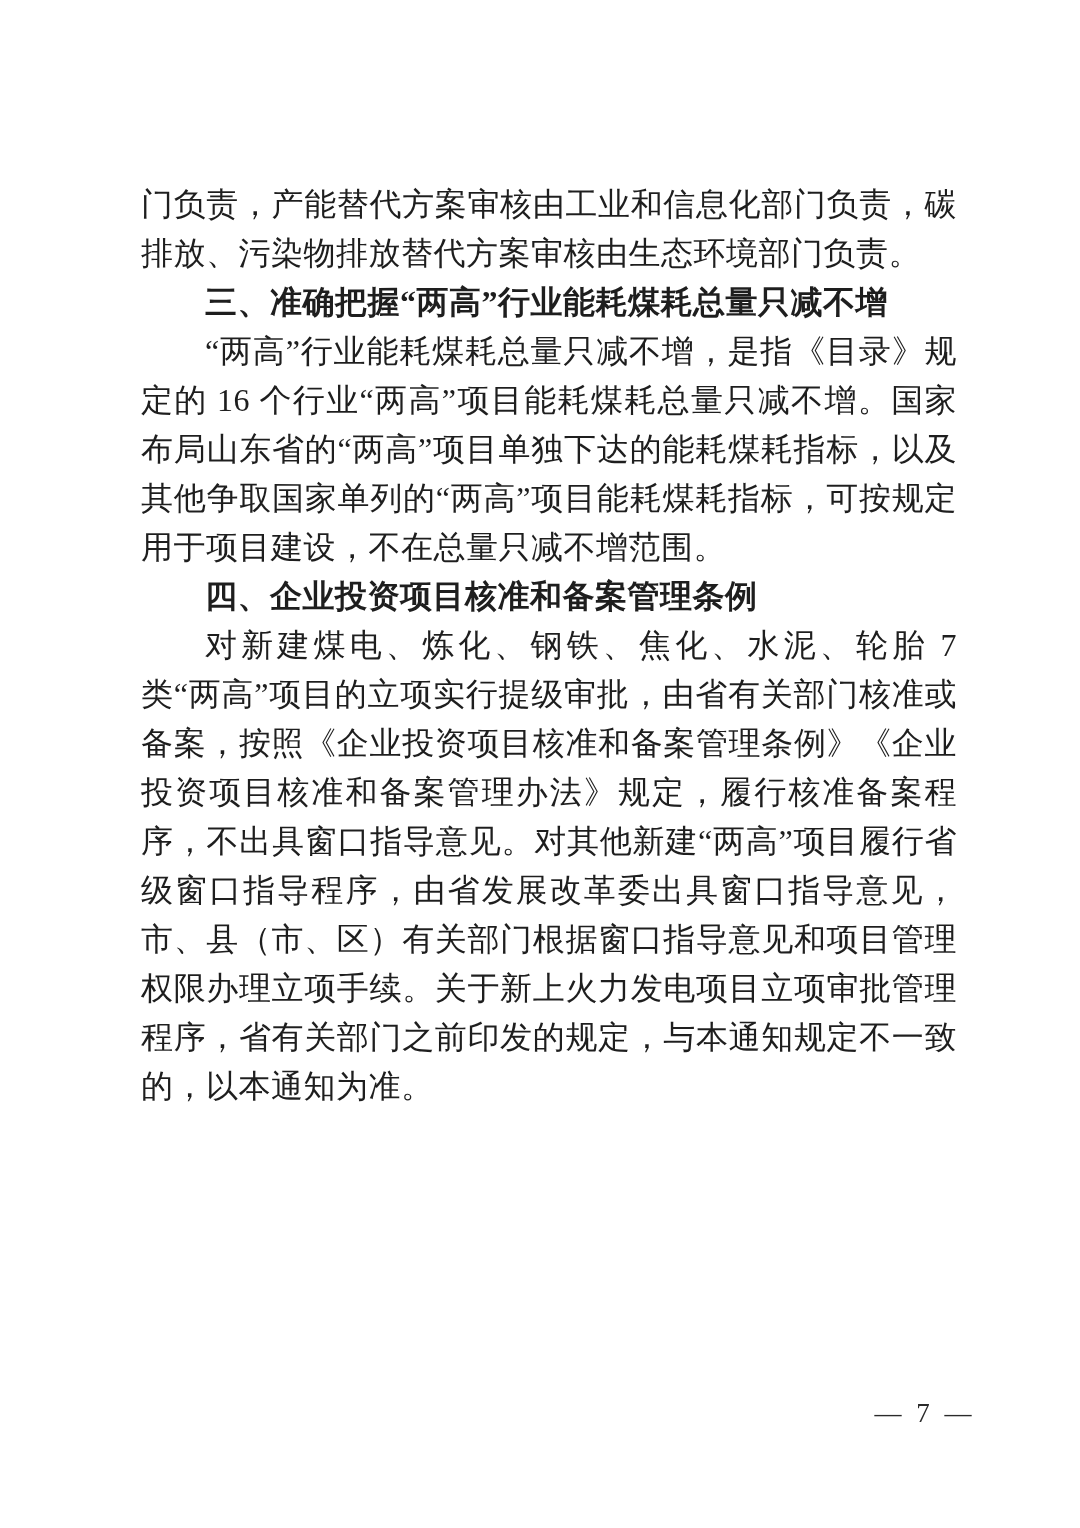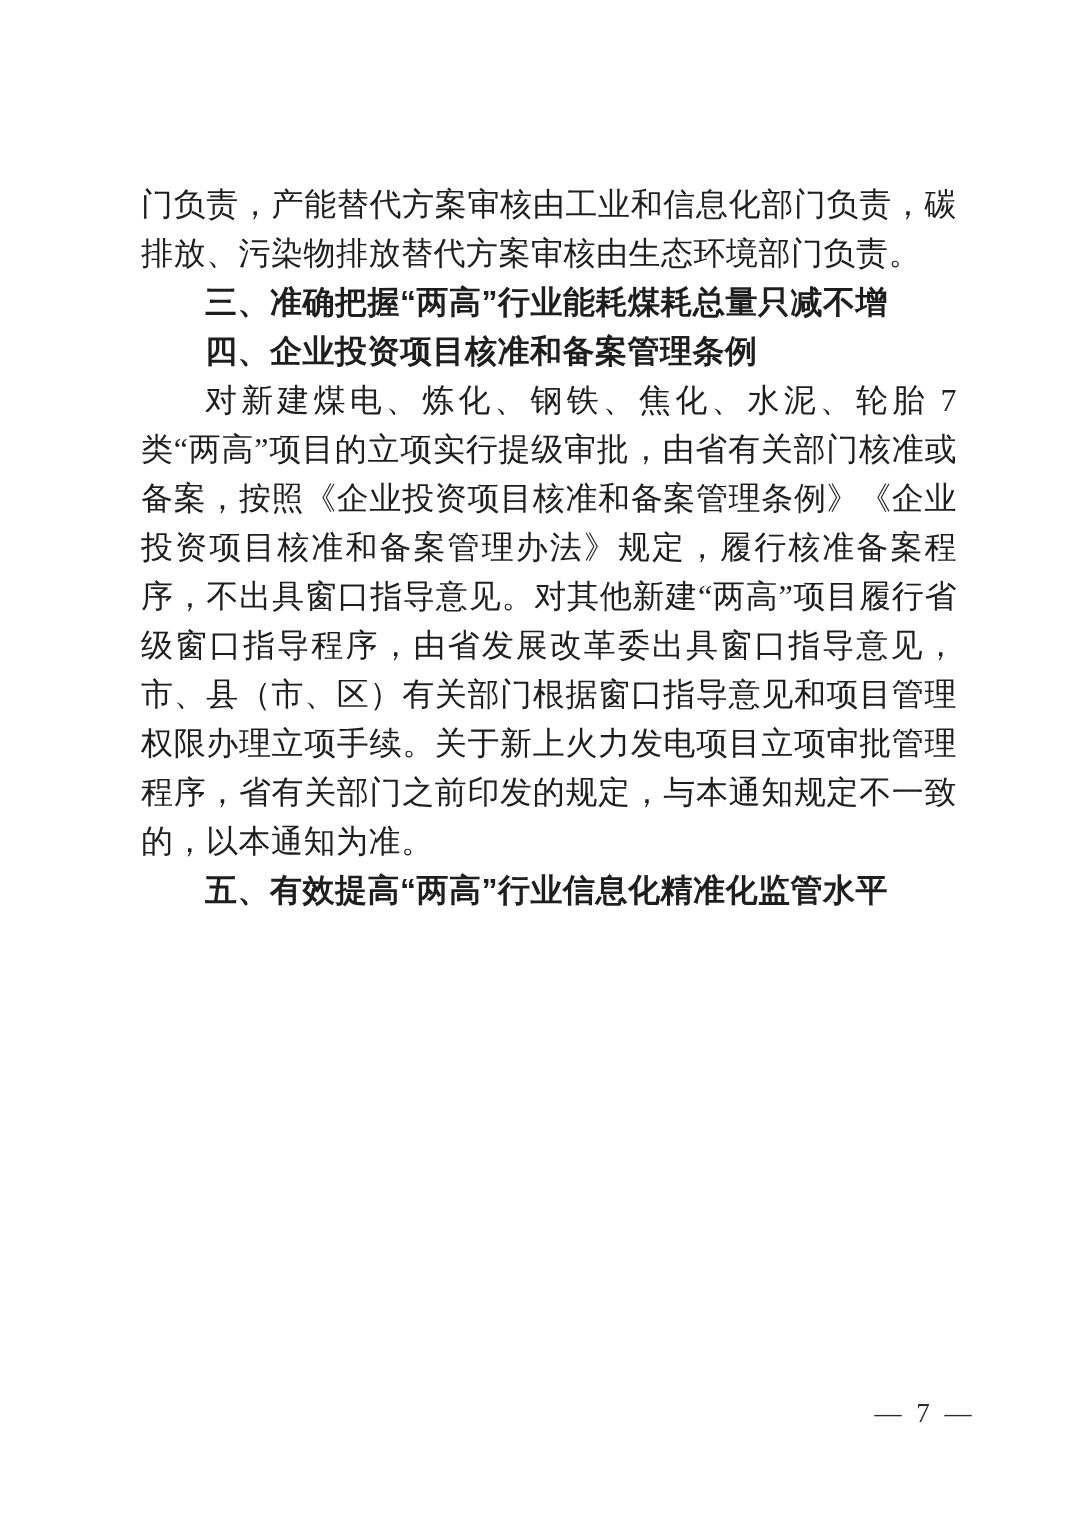--- a/index.html
+++ b/index.html
@@ -28,21 +28,21 @@
     line-height: 49px;
     letter-spacing: 0.5px;
     color: #1e1e1e;
     text-align: justify;
     text-justify: inter-ideograph;
   }
   .para-indent {
     text-indent: 2em;
   }
   .section-heading {
-    font-family: Liberation Sans, sans-serif;
+    font-family: Liberation Serif, serif;
     font-weight: bold;
     text-indent: 2em;
     color: #101010;
   }
   .page-footer {
     position: absolute;
     left: 855px;
     top: 1398px;
     width: 140px;
     text-align: center;
@@ -55,24 +55,24 @@
 </head>
 <body>
 
 <div class="page">
 
   <div class="page-content">
     <p>门负责，产能替代方案审核由工业和信息化部门负责，碳排放、污染物排放替代方案审核由生态环境部门负责。</p>
 
     <p class="section-heading">三、准确把握“两高”行业能耗煤耗总量只减不增</p>
 
+    <p class="para-indent">“两高”行业能耗煤耗总量只减不增，是指《目录》规定的 16 个行业“两高”项目能耗煤耗总量只减不增。国家布局山东省的“两高”项目单独下达的能耗煤耗指标，以及其他争取国家单列的“两高”项目能耗煤耗指标，可按规定用于项目建设，不在总量只减不增范围。</p>
 
     <p class="section-heading">四、企业投资项目核准和备案管理条例</p>
 
     <p class="para-indent">对新建煤电、炼化、钢铁、焦化、水泥、轮胎 7 类“两高”项目的立项实行提级审批，由省有关部门核准或备案，按照《企业投资项目核准和备案管理条例》《企业投资项目核准和备案管理办法》规定，履行核准备案程序，不出具窗口指导意见。对其他新建“两高”项目履行省级窗口指导程序，由省发展改革委出具窗口指导意见，市、县（市、区）有关部门根据窗口指导意见和项目管理权限办理立项手续。关于新上火力发电项目立项审批管理程序，省有关部门之前印发的规定，与本通知规定不一致的，以本通知为准。</p>
 
-    <p class="section-heading">五、有效提高“两高”行业信息化精准化监管水平</p>
 
   </div>
 
   <div class="page-footer">— 7 —</div>
 
 </div>
 
 </body></html>

